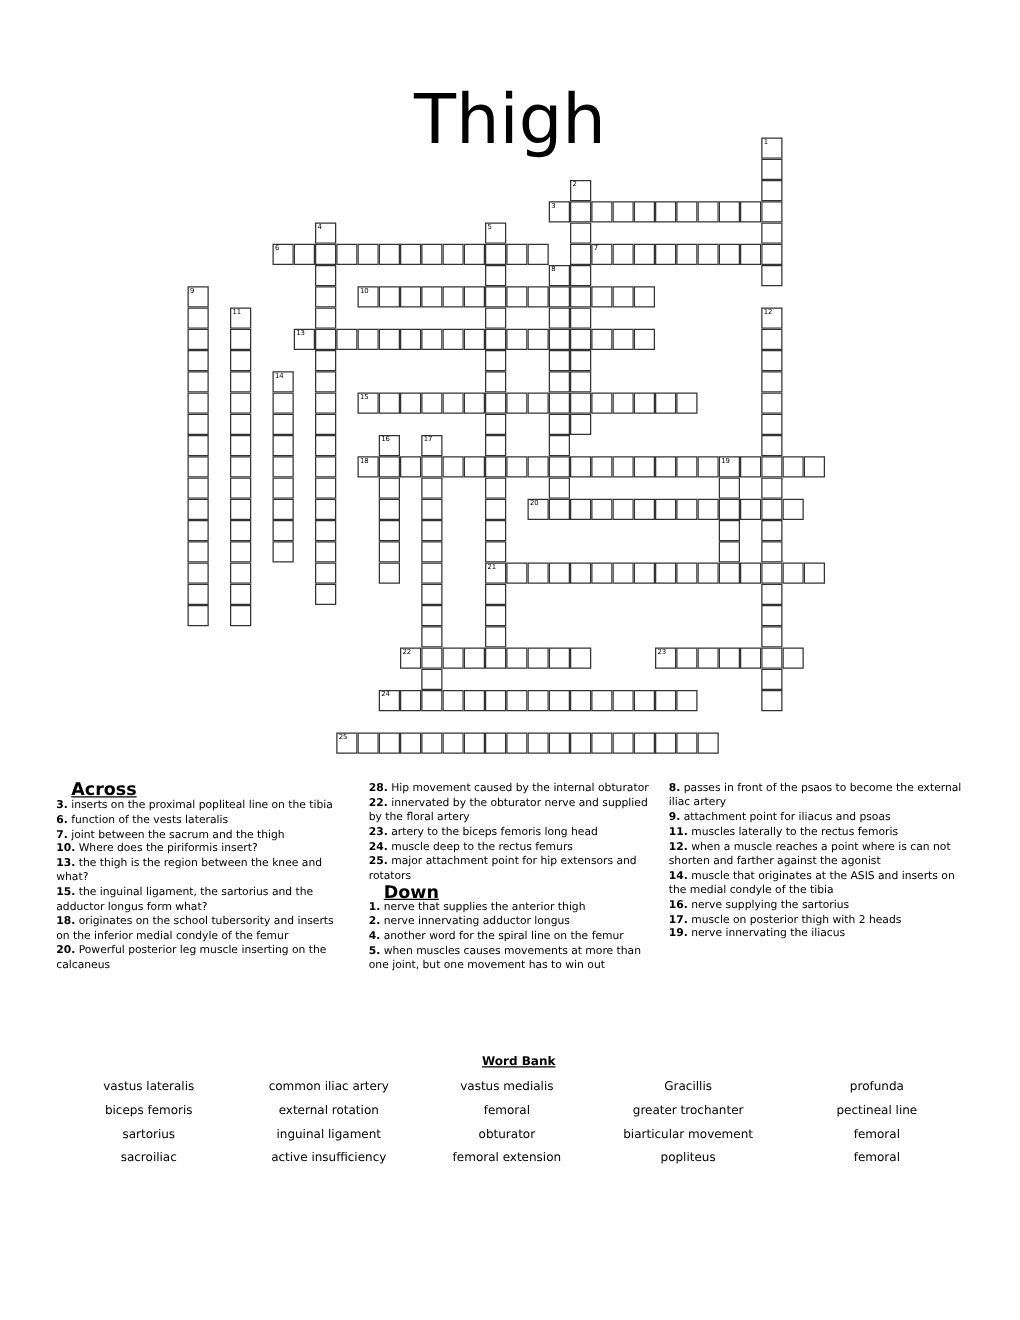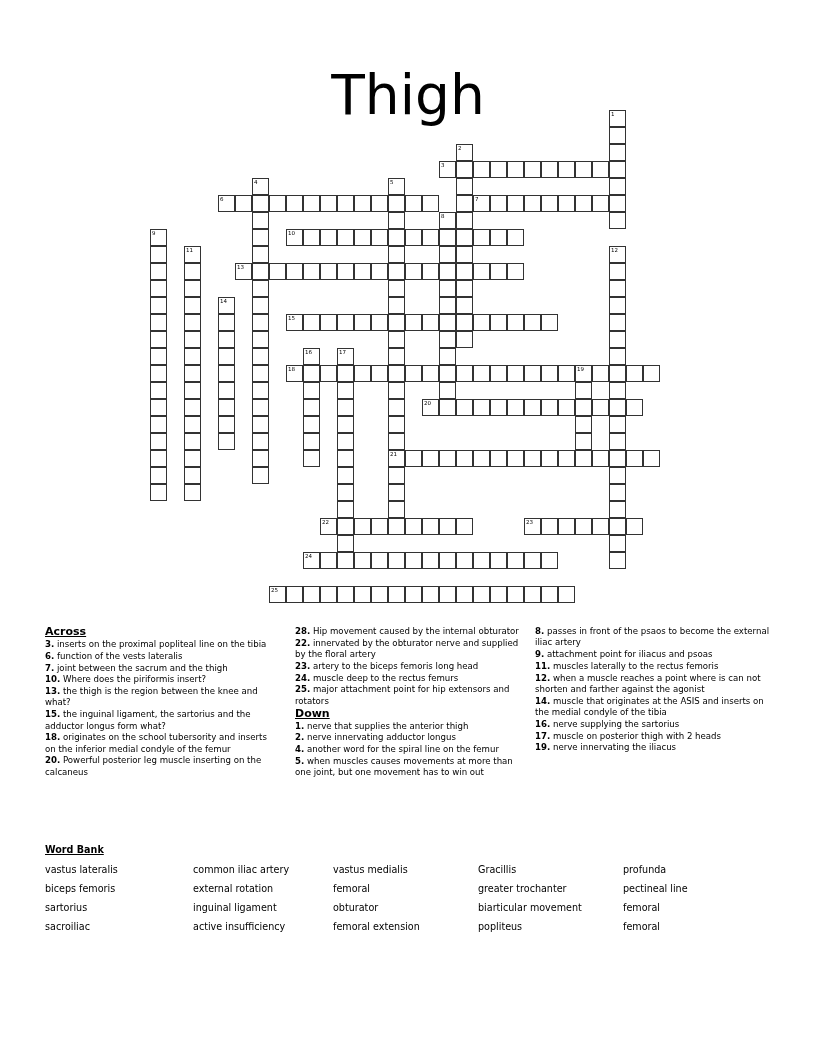--- a/index.html
+++ b/index.html
@@ -73,35 +73,36 @@
     font-size: 8.6px;
     line-height: 11.3px;
     font-family: "DejaVu Sans", sans-serif;
   }
   #clue-col-1 { left: 0px;   width: 232px; }
   #clue-col-2 { left: 250px; width: 225px; }
   #clue-col-3 { left: 490px; width: 240px; }
   .sec-head {
     font-weight: bold;
     text-decoration: underline;
-    margin: 0 0 1px 0;
-    font-size: 11px;
+    margin: 0 0 1px 12px;
+    font-size: 14px;
     line-height: 12px;
   }
   .clue {
     margin: 0 0 0.5px 0;
     text-indent: 0;
   }
   .clue b { font-weight: bold; }
   
   #wordbank {
     position: absolute;
     left: 45px;
     top: 843px;
     width: 740px;
+    text-align: center;
   }
   #wordbank-title {
     font-weight: bold;
     text-decoration: underline;
     font-size: 9.6px;
     line-height: 14px;
     margin-bottom: 3px;
   }
   #wb-table {
     border-collapse: collapse;

